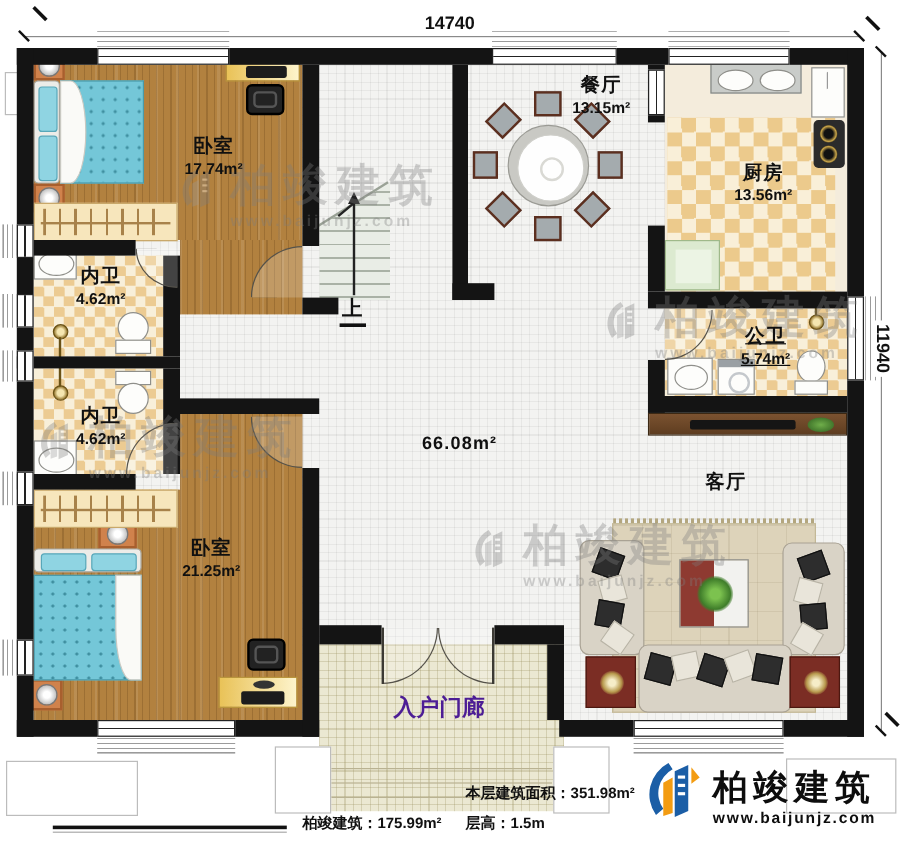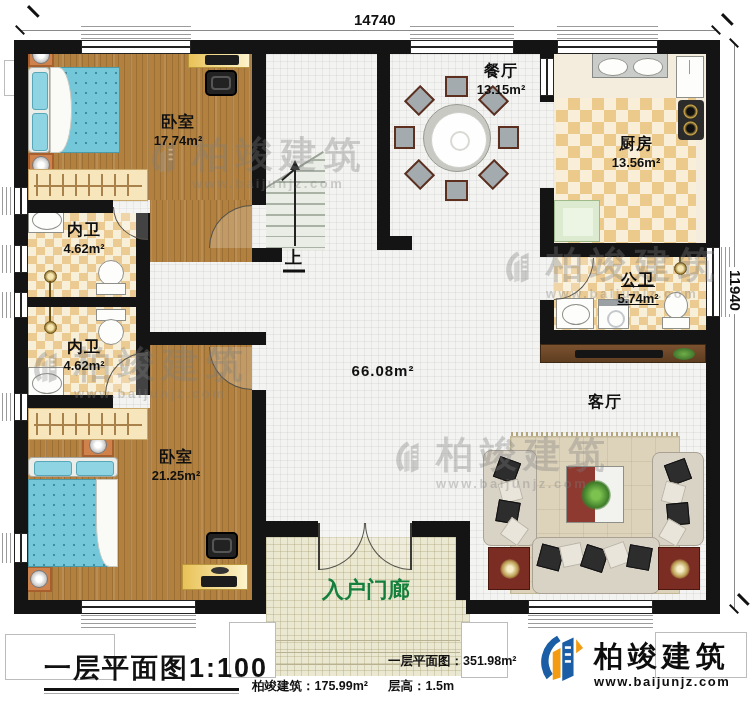--- a/index.html
+++ b/index.html
@@ -33,21 +33,21 @@
   
   .arc{z-index:4;border:1.6px solid #55524a;box-sizing:border-box;background:rgba(255,255,255,.2);}
   .arc-tl{border-radius:100% 0 0 0;border-right:none;border-bottom:none;}
   .arc-bl{border-radius:0 0 0 100%;border-right:none;border-top:none;}
   .arc-br{border-radius:0 0 100% 0;border-left:none;border-top:none;}
   .leaf{background:#3c3a34;z-index:4;}
   
   .rlabel{z-index:6;text-align:center;transform:translate(-50%,-50%);color:#101010;white-space:nowrap;}
   .rname{font-size:16px;font-weight:bold;letter-spacing:1px;}
   .rarea{font-size:13px;font-weight:bold;}
-  .biglabel{font-size:22px;font-weight:bold;color:#15803d;}
+  .biglabel{font-size:19px;font-weight:bold;color:#4c1d95;}
   
   .fur{z-index:2;box-sizing:border-box;}
   .orange-stand{background:#d0824c;border:2px solid #a85f2e;}
   .lamp{position:absolute;left:50%;top:50%;width:16px;height:16px;transform:translate(-50%,-50%);
         border-radius:50%;background:radial-gradient(#fff 25%,#cfcfcf 60%,#8d8d8d 100%);border:1px solid #777;}
   .mattress{background-color:#74c7d8;border:1px solid #4a9aaa;
         background-image:radial-gradient(#3f8fa0 1px, transparent 1.6px);background-size:10px 10px;}
   .headboard{background:#ececе8;background:#ecece8;border:1px solid #a8a8a2;border-radius:4px;}
   .pillow{background:#8fd4e2;border:1px solid #58a7b9;border-radius:3px;position:absolute;}
   .sheet{background:#fafaf7;border:1px solid #c9c9c2;position:absolute;}
@@ -417,30 +417,27 @@
   <div class="abs tick" style="left:710px;top:29px;"></div>
   <div class="abs dimtext" style="left:351px;top:11px;">14740</div>
   <div class="abs dimline" style="left:734px;top:44px;width:1px;height:566px;"></div>
   <div class="abs tick" style="left:728px;top:42px;"></div>
   <div class="abs tick" style="left:728px;top:608px;"></div>
   <div class="abs dimtext" style="left:712px;top:282px;transform:rotate(90deg);transform-origin:center;">11940</div>
   <div class="abs cornermark" style="left:26px;top:10px;"></div>
   <div class="abs cornermark" style="left:720px;top:18px;"></div>
   <div class="abs cornermark" style="left:736px;top:598px;"></div>
 
-  <div class="abs ftitle" style="left:44px;top:650px;">
-    <span>一层平面图</span><span>1:100</span>
-  </div>
   <div class="abs" style="left:44px;top:688px;width:195px;height:3px;background:#111;z-index:7;"></div>
   <div class="abs" style="left:44px;top:693px;width:195px;height:1px;background:#aaa;z-index:7;"></div>
   <div class="abs fstat" style="left:252px;top:678px;">
     <span>柏竣建筑：</span><span>175.99m²</span>
   </div>
   <div class="abs fstat" style="left:388px;top:653px;">
-    <span>一层平面图：</span><span>351.98m²</span>
+    <span>本层建筑面积：</span><span>351.98m²</span>
   </div>
   <div class="abs fstat" style="left:388px;top:678px;">
     <span>层高：</span><span>1.5m</span>
   </div>
   <div class="abs" style="left:538px;top:628px;z-index:7;">
     <svg width="52" height="66" viewBox="0 0 60 70">
       <path d="M22 6 A 34 34 0 0 0 10 56 L 17 50 A 26 26 0 0 1 26 12 Z" fill="#1b5ea6"></path>
       <path d="M28 14 L41 8 L41 52 L28 58 Z" fill="#1b5ea6"></path>
       <path d="M17 25 L26 20 L26 54 L17 57 Z" fill="#f39c12"></path>
       <rect x="31" y="18" width="7" height="3" fill="#fff"></rect>

